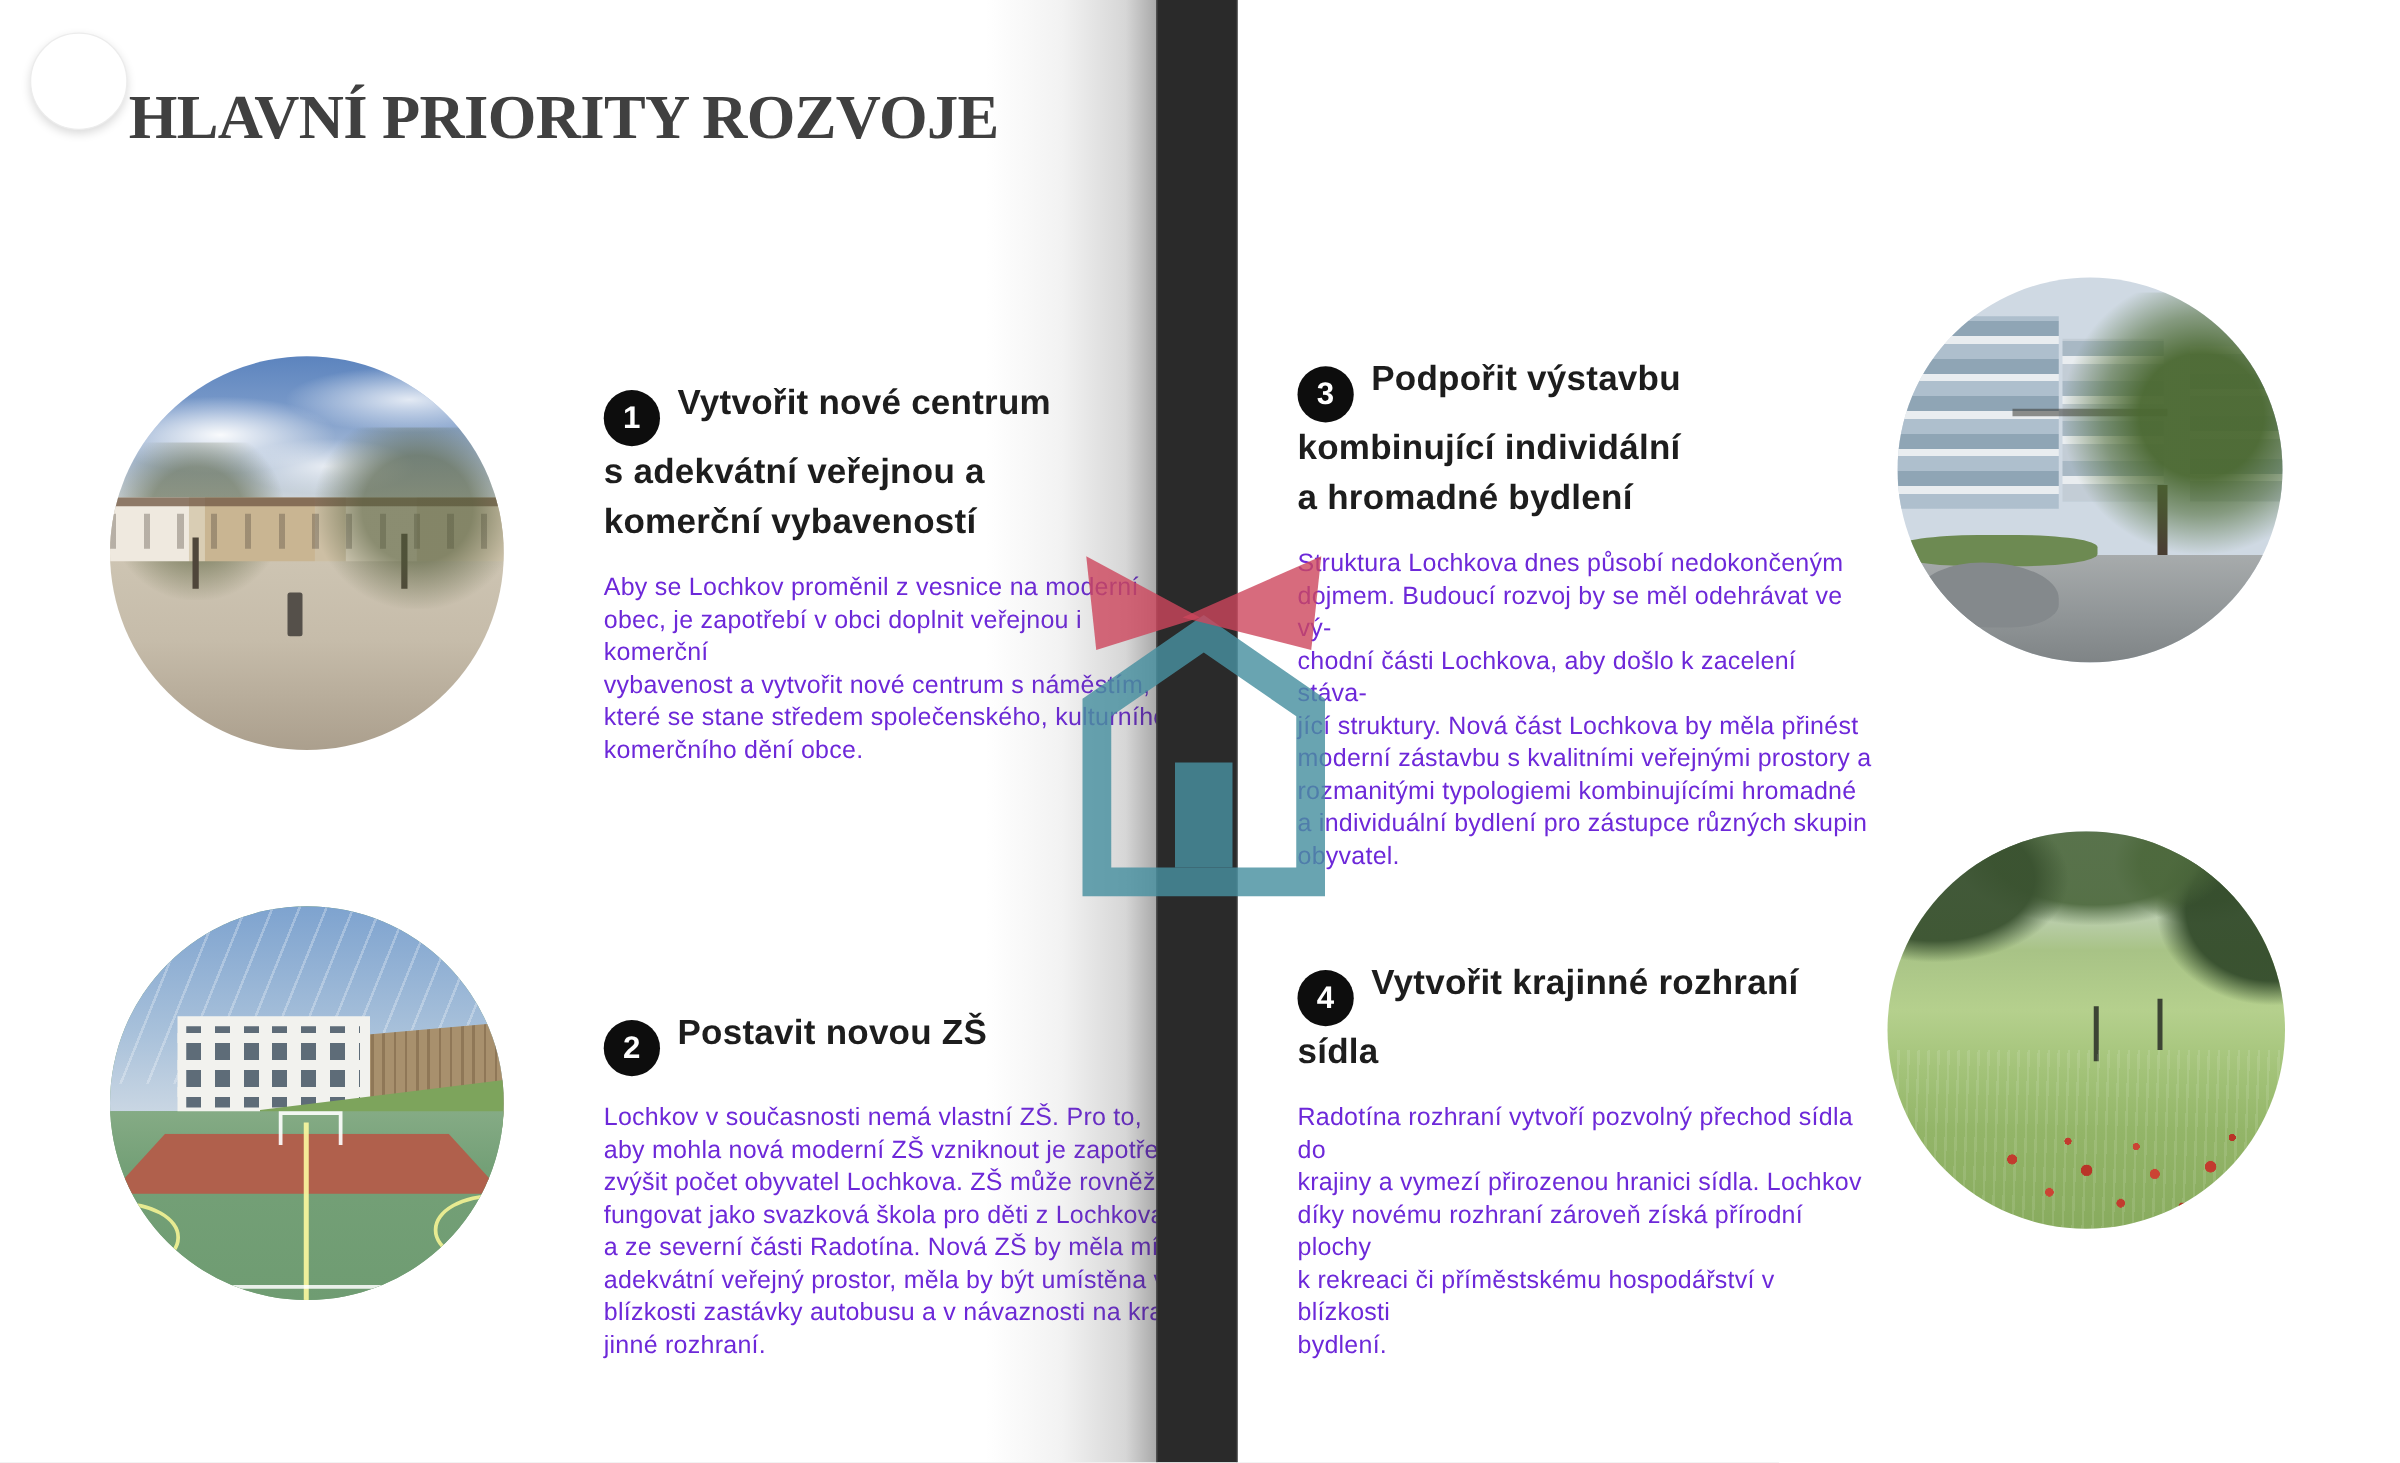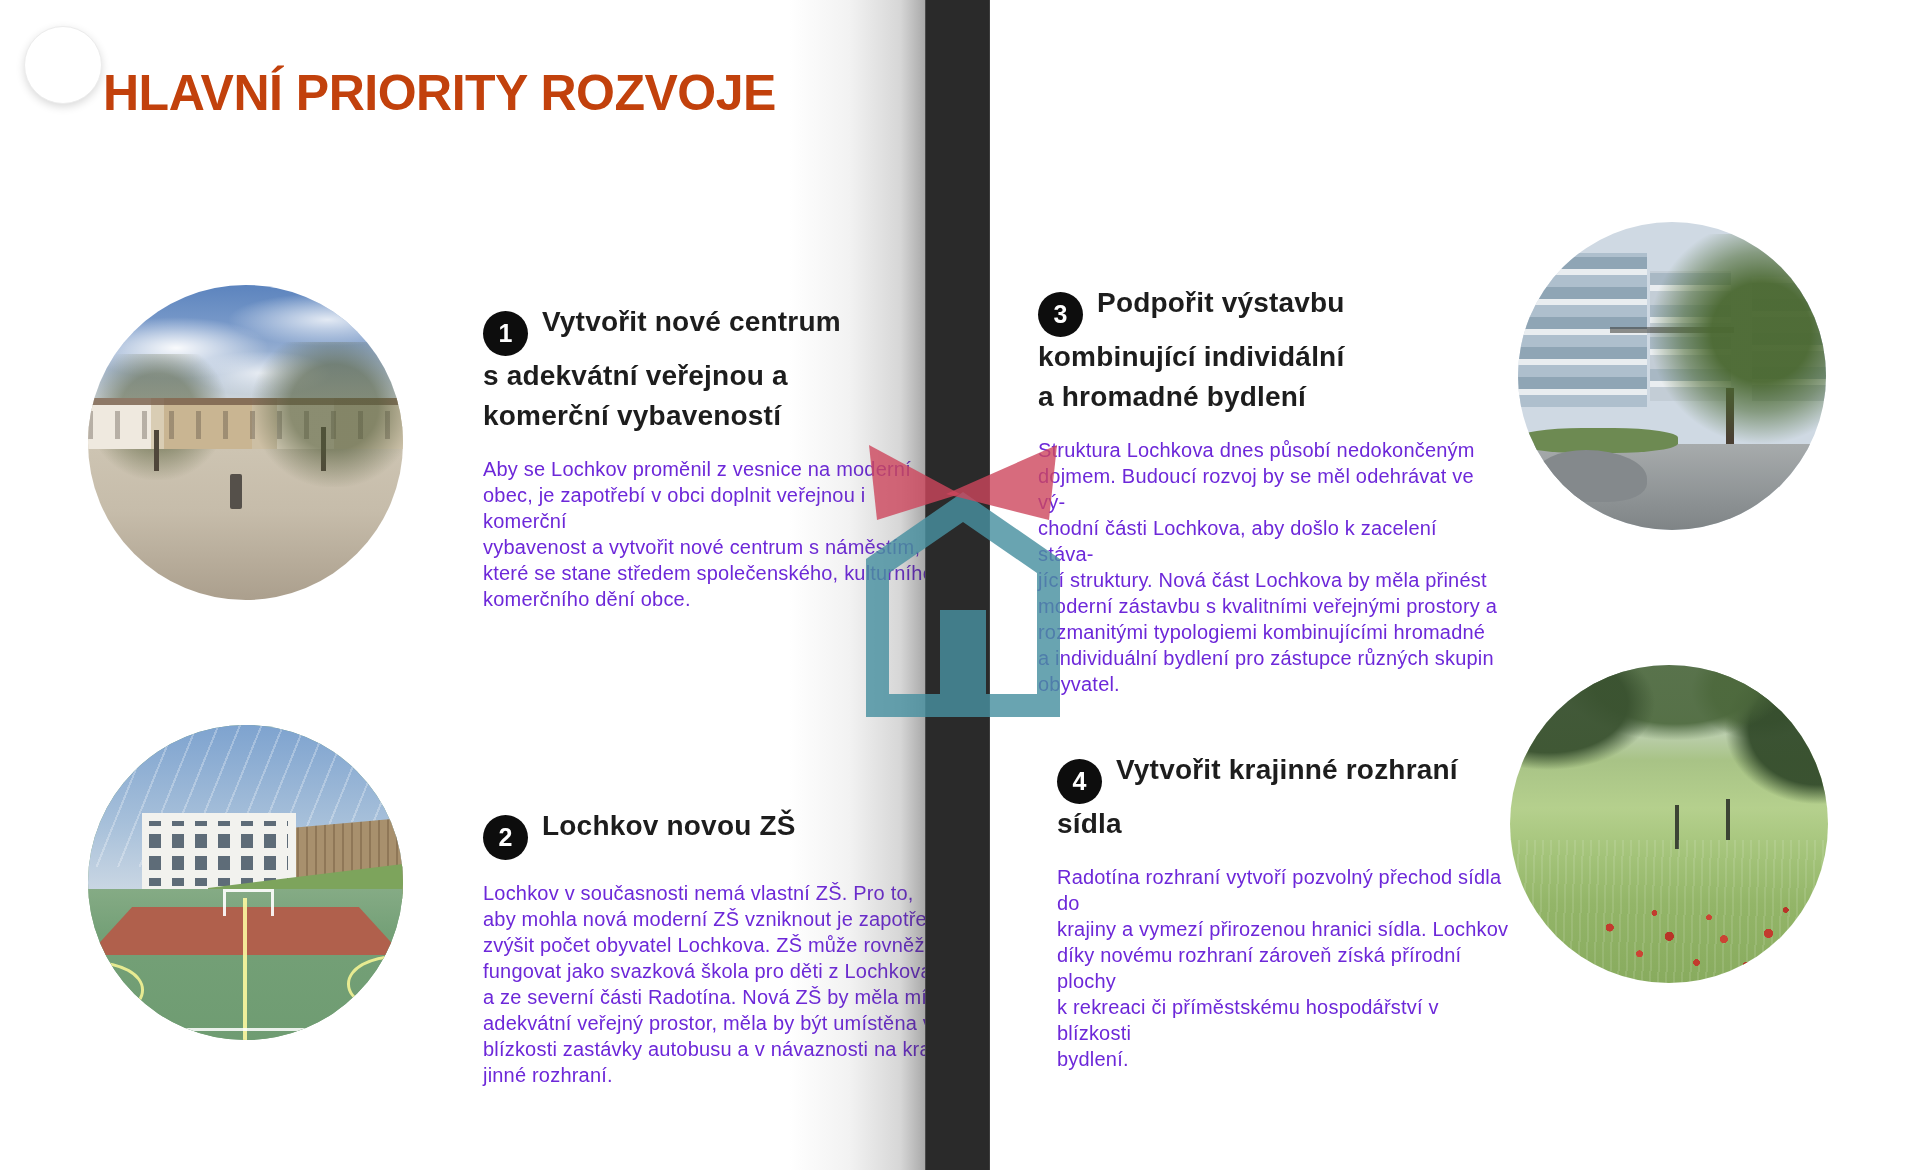--- a/index.html
+++ b/index.html
@@ -16,21 +16,21 @@
     pointer-events:none;
   }
   .spine{
     position:absolute;left:925px;top:0;width:63px;height:1170px;background:#2a2a2a;z-index:7;
     border-left:1px solid #4a4a4a;border-right:1px solid #3d3d3d;
   }
 
   
   .page-title{
     position:absolute;left:103px;top:30px;z-index:3;
-    font-size:50px;font-weight:700;letter-spacing:-0.5px;color:#c2410c;white-space:nowrap;
+    font-size:50px;font-weight:700;letter-spacing:-0.5px;color:#404040;white-space:nowrap;font-family:Liberation Serif, serif;
   }
   .nav-circle{
     position:absolute;left:24px;top:26px;width:76px;height:76px;border-radius:50%;
     background:#ffffff;border:1px solid #ececec;z-index:4;
     box-shadow:0 3px 8px rgba(0,0,0,.15);cursor:pointer;
   }
 
   
   .prio{position:absolute;z-index:5;}
   .prio-heading{
@@ -42,21 +42,21 @@
     color:#ffffff;font-size:25px;font-weight:700;align-items:center;justify-content:center;
     margin-right:14px;vertical-align:-11px;
   }
   .prio-body{
     margin:20px 0 0 0;font-size:20px;line-height:26px;color:#6d28d9;
     letter-spacing:.2px;white-space:pre-line;
   }
   #prio-1{left:483px;top:302px;width:470px;}
   #prio-2{left:483px;top:806px;width:470px;}
   #prio-3{left:1038px;top:240px;width:460px;margin-top:43px;}
-  #prio-4{left:1038px;top:750px;width:460px;margin-left:19px;}
+  #prio-4{left:1038px;top:766px;width:460px;}
 
   
   .photo{position:absolute;border-radius:50%;overflow:hidden;z-index:2;}
   .photo *{position:absolute;}
   #photo-1{left:88px;top:285px;width:315px;height:315px;
     background:linear-gradient(180deg,#5c84be 0%,#7b9bca 14%,#a9bcd6 26%,#ccd4da 36%,
                #c4bba9 40%,#c0b49c 46%,#cdc4b2 52%,#c6bcaa 72%,#ab9f8d 100%);}
   .p1-clouds{inset:0;background:
     radial-gradient(ellipse 42% 14% at 28% 20%,rgba(255,255,255,.95),transparent 70%),
     radial-gradient(ellipse 45% 12% at 76% 11%,rgba(255,255,255,.8),transparent 70%),
@@ -183,21 +183,21 @@
 s adekvátní veřejnou a
 komerční vybaveností</span></h3>
     <p class="prio-body">Aby se Lochkov proměnil z vesnice na moderní
 obec, je zapotřebí v obci doplnit veřejnou i komerční
 vybavenost a vytvořit nové centrum s náměstím,
 které se stane středem společenského, kulturního i
 komerčního dění obce.</p>
   </div>
 
   <div class="prio" id="prio-2">
-    <h3 class="prio-heading"><span class="badge">2</span><span>Lochkov novou ZŠ</span></h3>
+    <h3 class="prio-heading"><span class="badge">2</span><span>Postavit novou ZŠ</span></h3>
     <p class="prio-body">Lochkov v současnosti nemá vlastní ZŠ. Pro to,
 aby mohla nová moderní ZŠ vzniknout je zapotřebí
 zvýšit počet obyvatel Lochkova. ZŠ může rovněž
 fungovat jako svazková škola pro děti z Lochkova
 a ze severní části Radotína. Nová ZŠ by měla mít
 adekvátní veřejný prostor, měla by být umístěna v
 blízkosti zastávky autobusu a v návaznosti na kra-
 jinné rozhraní.</p>
   </div>
 

